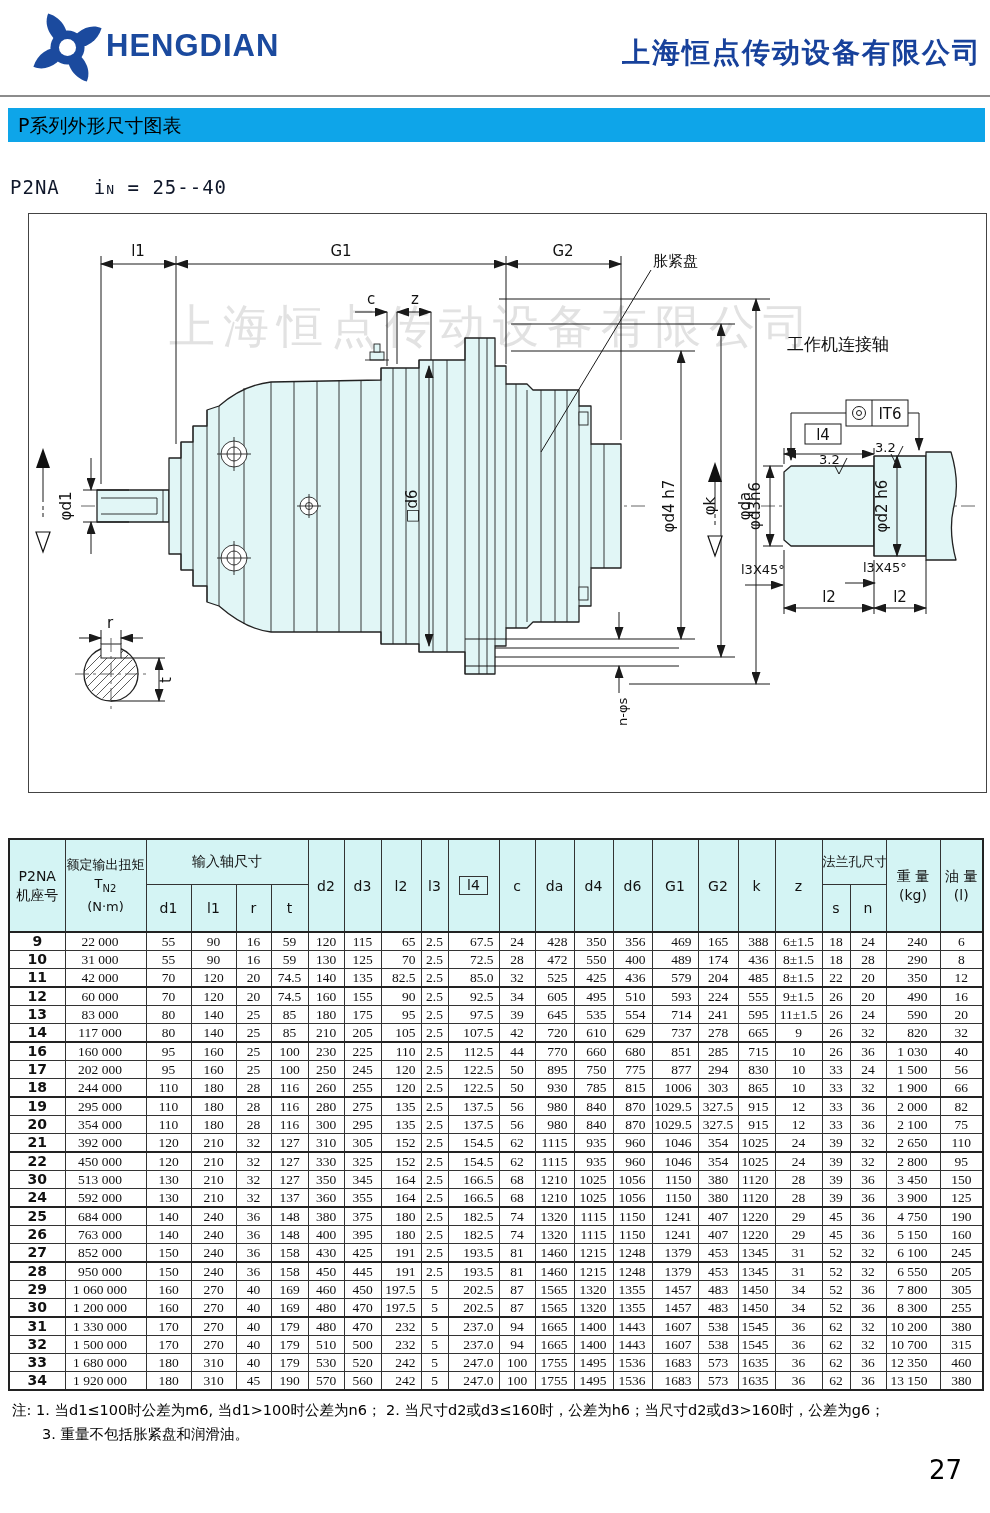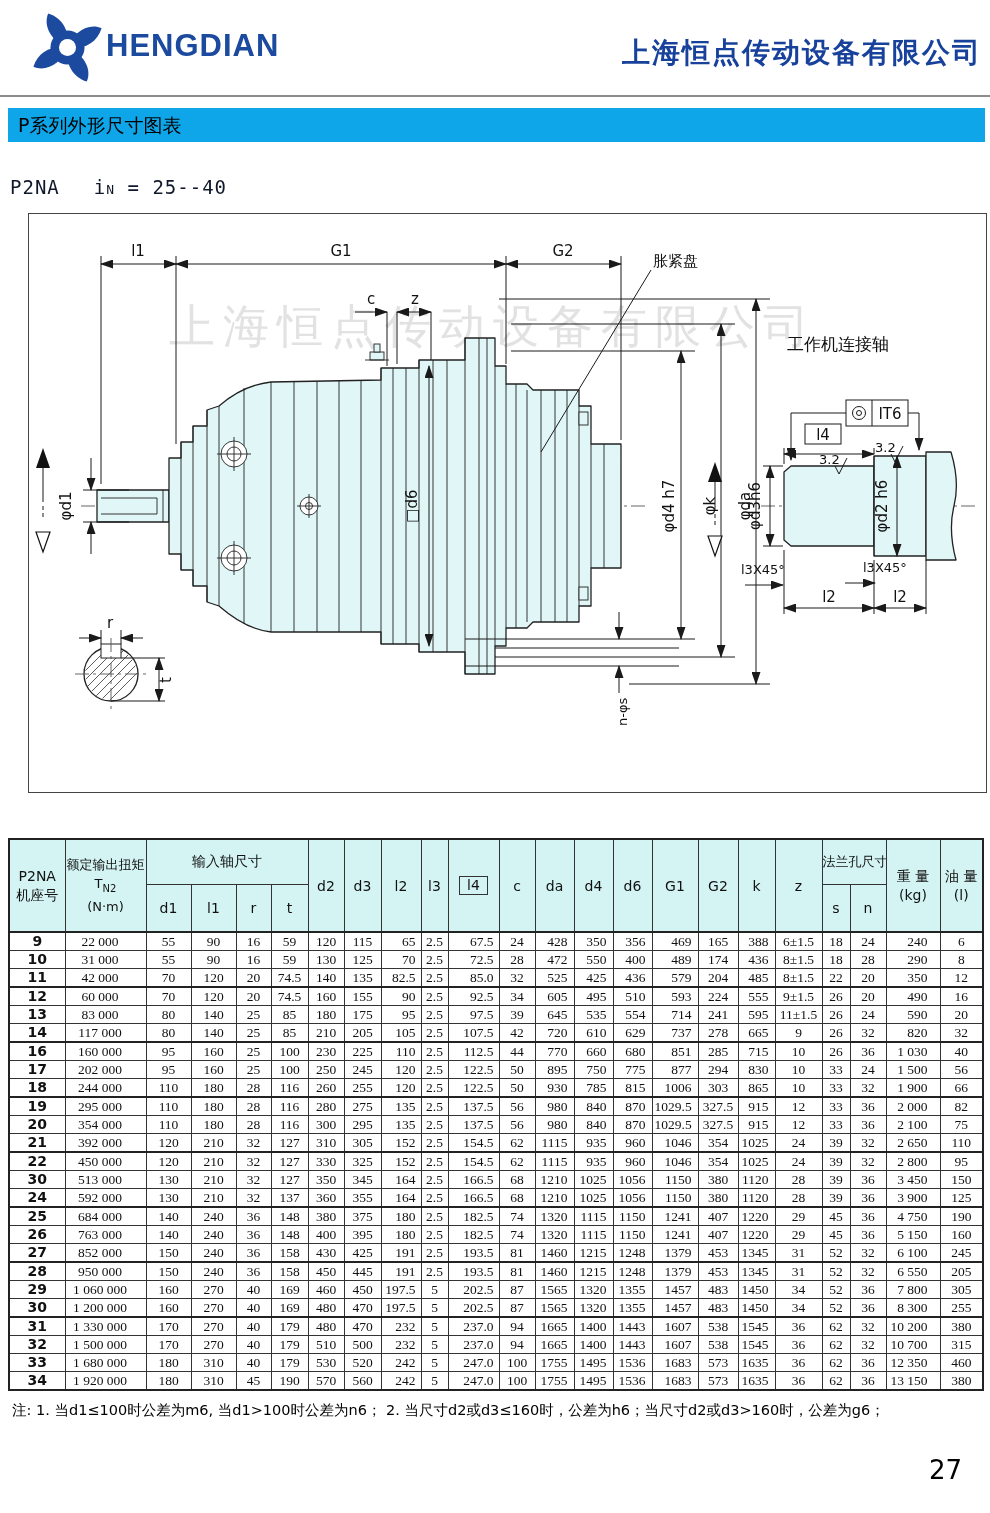--- a/index.html
+++ b/index.html
@@ -1040,15 +1040,16 @@
           <td class="c20">36</td>
           <td class="c21">13 150</td>
           <td class="c22">380</td>
         </tr>
       </tbody>
     </table>
 </div>
 
 <div class="notes">
   <div class="n1">注: 1. 当d1≤100时公差为m6, 当d1&gt;100时公差为n6；  2. 当尺寸d2或d3≤160时，公差为h6；当尺寸d2或d3&gt;160时，公差为g6；</div>
+  <div class="n2">3. 重量不包括胀紧盘和润滑油。</div>
 </div>
 
 <div class="page-number">27</div>
 
 </body></html>

